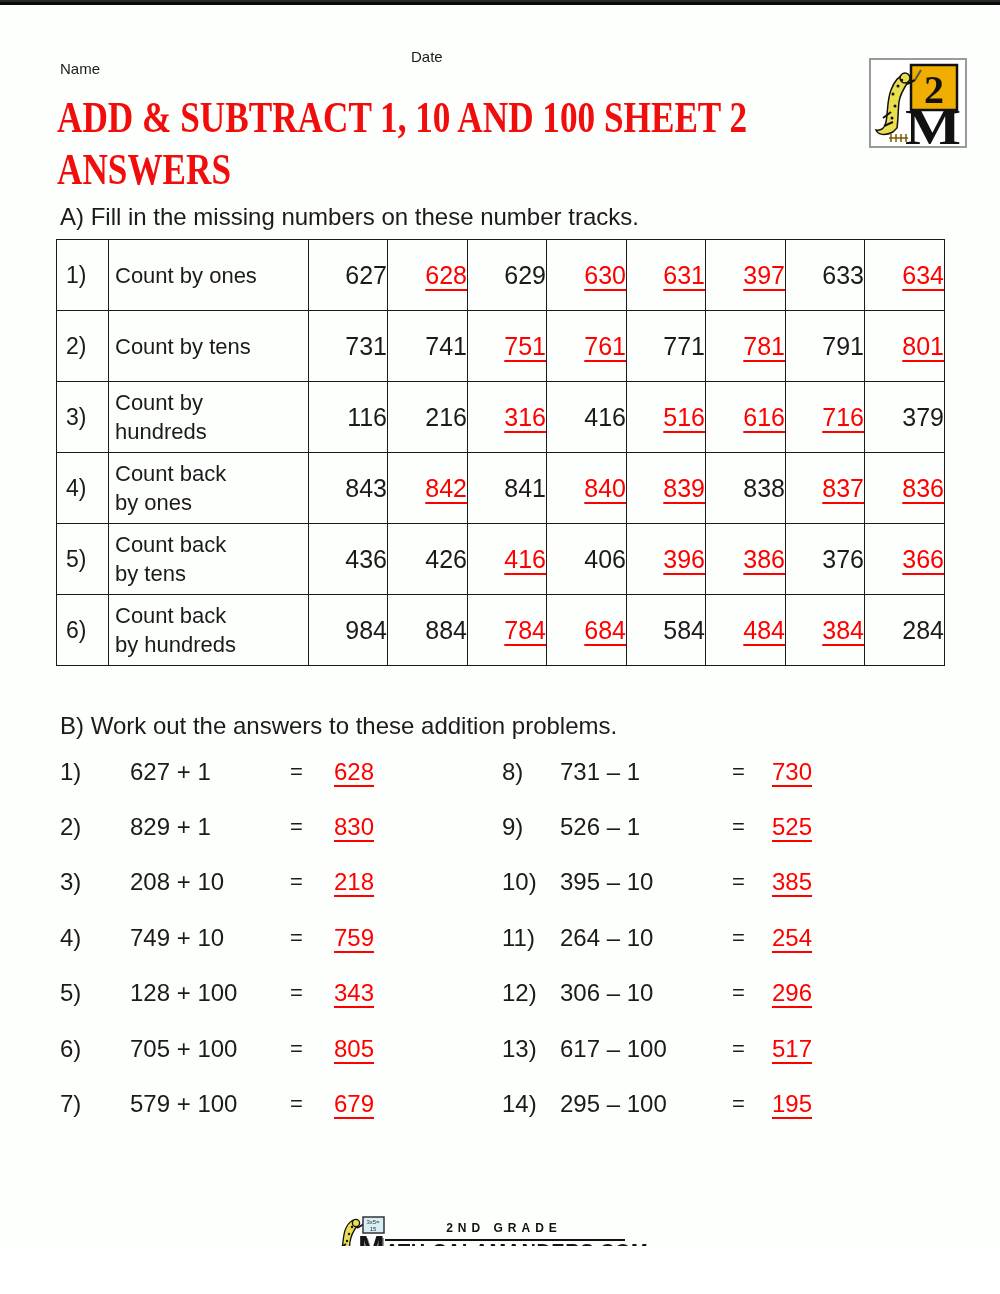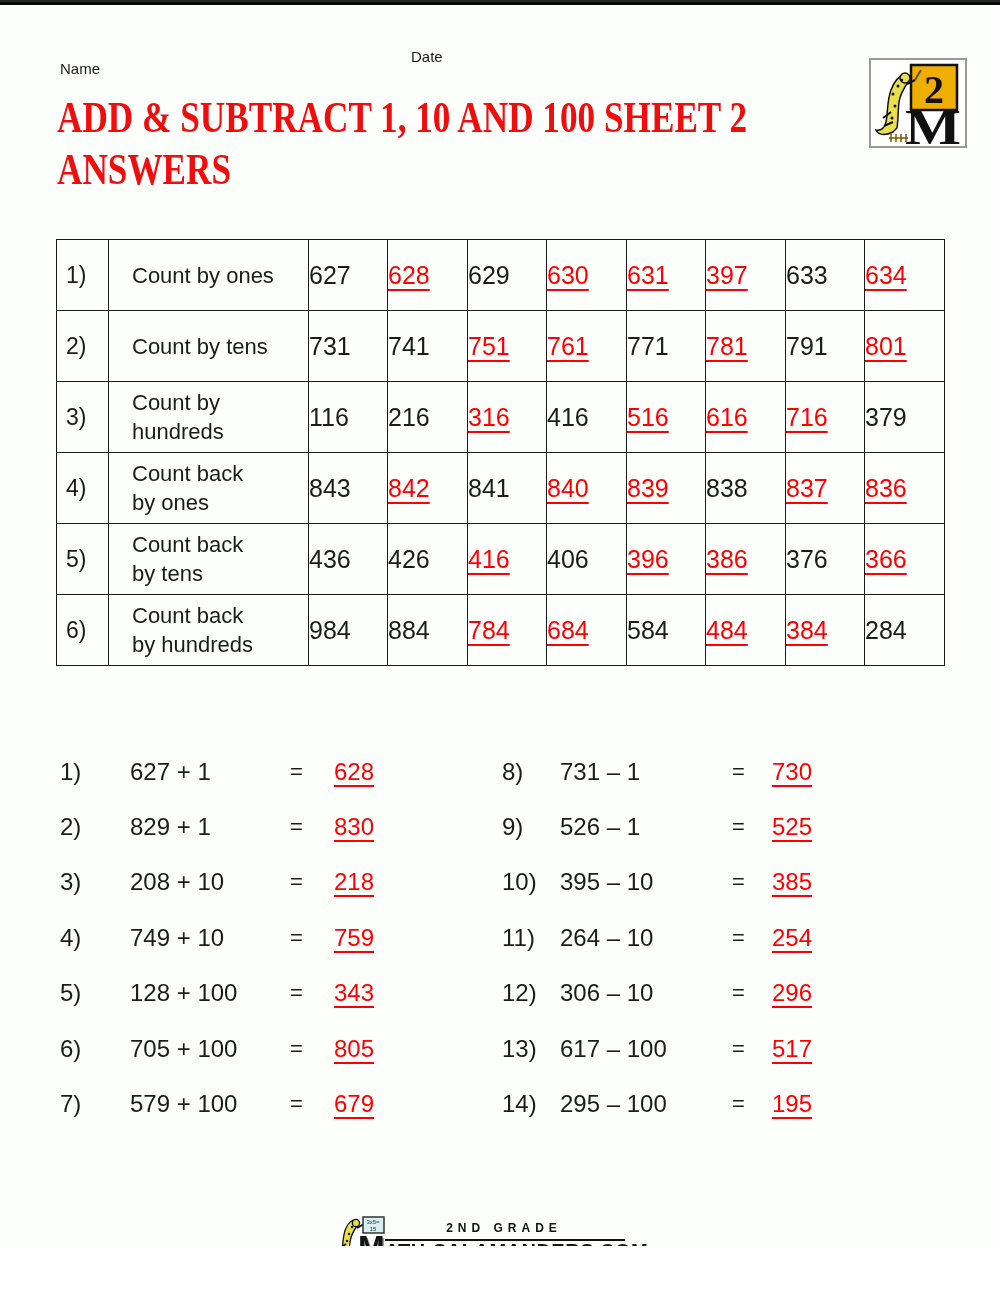--- a/index.html
+++ b/index.html
@@ -32,22 +32,22 @@
 
   table.tracks {
     position:absolute; left:56px; top:239px; width:888px;
     border-collapse:collapse; table-layout:fixed;
   }
   table.tracks td {
     border:1px solid #1a1a1a; height:71px; vertical-align:middle;
     overflow:hidden;
   }
   td.c-num   { font-size:23px; padding-left:9px;  }
-  td.c-label { font-size:22px; padding-left:23px; line-height:29px; white-space:pre-line; }
-  td.c-val   { font-size:25px; text-align:left; }
+  td.c-label { font-size:22px; padding-left:6px; line-height:29px; white-space:pre-line; }
+  td.c-val   { font-size:25px; text-align:right; }
 
   .answer {
     color:#fe0000;
     text-decoration:underline; text-decoration-color:#fe0000;
     text-decoration-thickness:2px; text-underline-offset:5px;
   }
 
   .probs { position:absolute; display:grid; align-items:center; grid-auto-rows:55.4px; font-size:24px; }
   .probs-left  { left:60px;  top:744px; width:400px; grid-template-columns:70px 160px 44px auto; }
   .probs-right { left:502px; top:744px; width:420px; grid-template-columns:58px 172px 40px auto; }
@@ -96,20 +96,21 @@
         <circle cx="31" cy="20" r="1.2" fill="#111"></circle>
       </g>
     </svg>
   </div>
 
   <div class="title">
     <div>ADD &amp; SUBTRACT 1, 10 AND 100 SHEET 2</div>
     <div>ANSWERS</div>
   </div>
 
+  <div class="heading-a">A) Fill in the missing numbers on these number tracks.</div>
 
   <table class="tracks">
     <colgroup>
       <col style="width:52px">
         <col style="width:200px">
       <col style="width:79px">
         <col style="width:80px">
         <col style="width:79px">
         <col style="width:80px">
       <col style="width:79px">
@@ -190,20 +191,21 @@
         <td class="c-val answer">784</td>
         <td class="c-val answer">684</td>
         <td class="c-val">584</td>
         <td class="c-val answer">484</td>
         <td class="c-val answer">384</td>
         <td class="c-val">284</td>
       </tr>
     </tbody>
   </table>
 
+  <div class="heading-b">B) Work out the answers to these addition problems.</div>
 
   <div class="probs probs-left">
     <span class="p-num">1)</span>
       <span class="p-expr">627 + 1</span>
       <span class="p-eq">=</span>
       <span class="p-ans answer">628</span>
     <span class="p-num">2)</span>
       <span class="p-expr">829 + 1</span>
       <span class="p-eq">=</span>
       <span class="p-ans answer">830</span>

